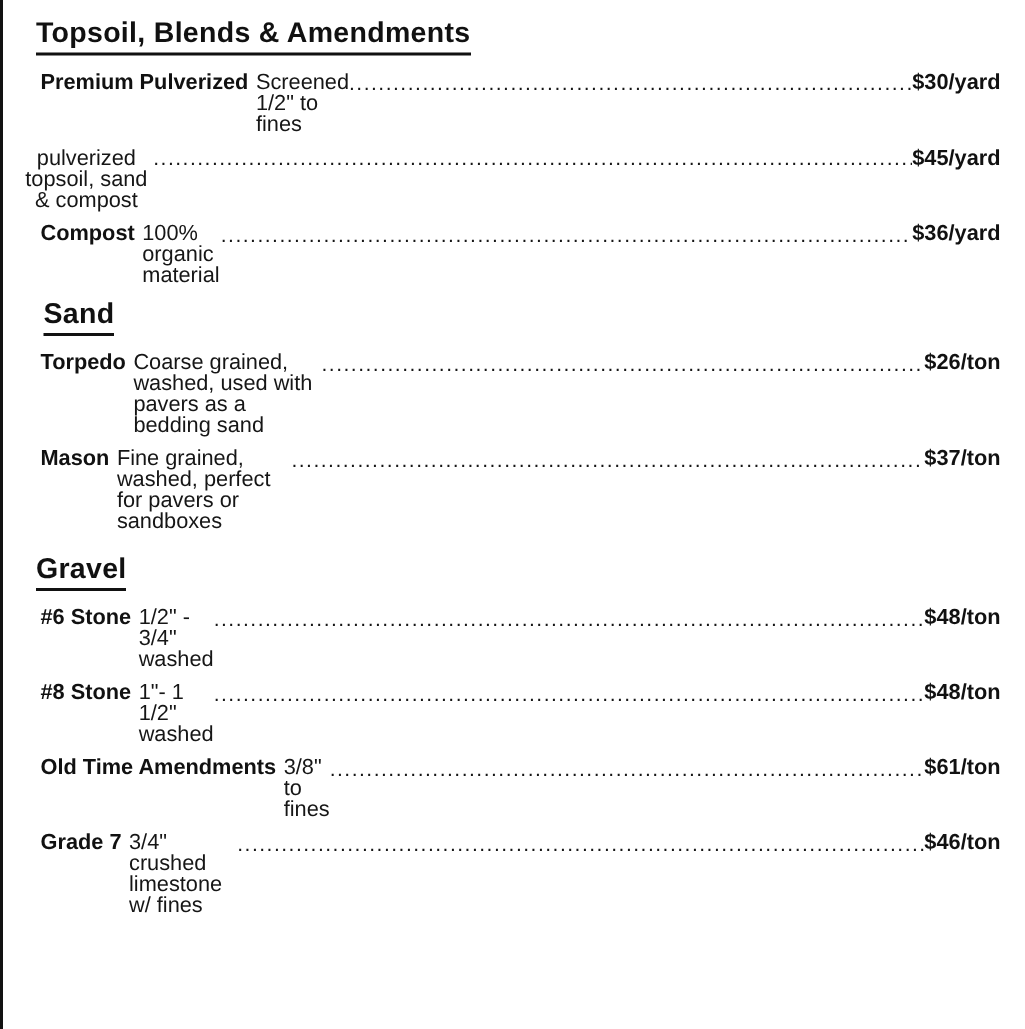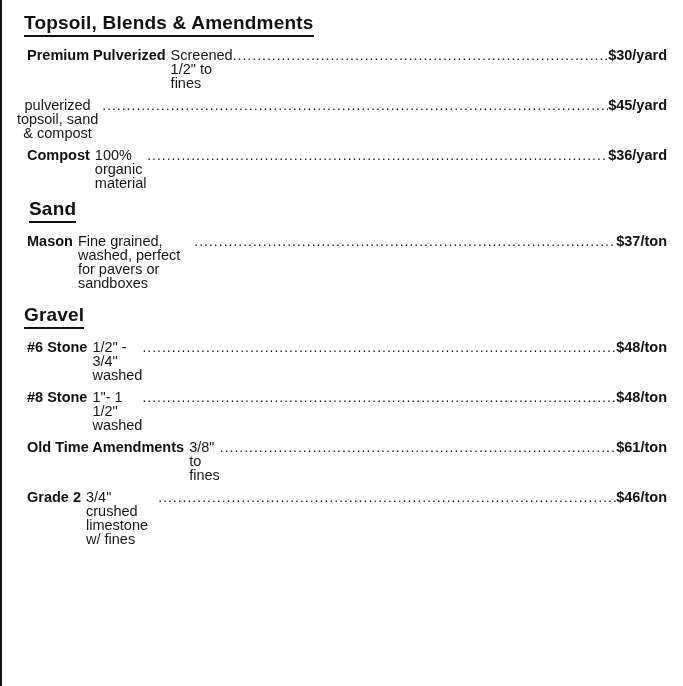--- a/index.html
+++ b/index.html
@@ -92,20 +92,26 @@
     <span class="desc">100% organic material</span>
     <span class="leader"></span>
     <span class="price">$36/yard</span>
   </div>
 </div>
   </section>
 
   <section>
     <h2><span class="headtext">Sand</span></h2>
     <div class="items">
+  <div class="row">
+    <span class="name">Torpedo</span>
+    <span class="desc">Coarse grained, washed, used with pavers as a bedding sand</span>
+    <span class="leader"></span>
+    <span class="price">$26/ton</span>
+  </div>
 
   <div class="row">
     <span class="name">Mason</span>
     <span class="desc">Fine grained, washed, perfect for pavers or sandboxes</span>
     <span class="leader"></span>
     <span class="price">$37/ton</span>
   </div>
 </div>
   </section>
 
@@ -128,21 +134,21 @@
   </div>
 
   <div class="row">
     <span class="name">Old Time Amendments</span>
     <span class="desc">3/8" to fines</span>
     <span class="leader"></span>
     <span class="price">$61/ton</span>
   </div>
 
   <div class="row">
-    <span class="name">Grade 2</span>
+    <span class="name">Grade 7</span>
     <span class="desc">3/4" crushed limestone w/ fines</span>
     <span class="leader"></span>
     <span class="price">$46/ton</span>
   </div>
 
 </div>
   </section>
 
 </div>
 </div>

